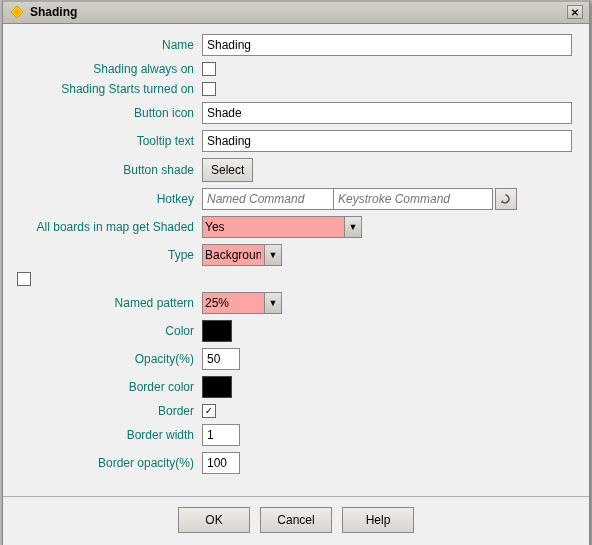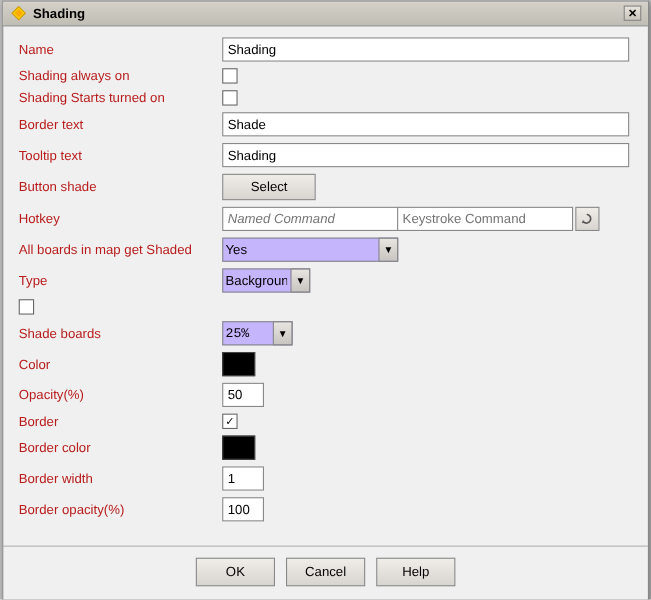--- a/index.html
+++ b/index.html
@@ -59,21 +59,22 @@
     }
     .content {
       padding: 10px 14px 10px 14px;
     }
     .form-row {
       display: flex;
       align-items: center;
       margin-bottom: 6px;
     }
     .form-label {
-      color: #b91c1c;
+      text-align: right;
+      color: #0f766e;
       min-width: 185px;
       padding-right: 8px;
       font-size: 12px;
     }
     input[type="text"] {
       background: #fff;
       border: 1px solid #888;
       padding: 2px 4px;
       font-size: 12px;
       height: 22px;
@@ -91,62 +92,63 @@
       justify-content: center;
       cursor: pointer;
     }
     .checkbox-control.checked::after {
       content: '✓';
       font-size: 10px;
     }
     .btn-select {
       background: linear-gradient(to bottom, #f0ede8, #d8d5d0);
       border: 1px solid #888;
-      padding: 3px 25px;
+      padding: 3px 8px;
       font-size: 12px;
       cursor: pointer;
       height: 24px;
     }
     .hotkey-row {
       display: flex;
       align-items: center;
     }
     .hotkey-input {
       background: #fff;
       border: 1px solid #888;
       padding: 2px 4px;
       font-size: 11px;
       height: 22px;
-      width: 160px;
+      width: 132px;
       color: #737373;
       font-style: italic;
     }
     .hotkey-input2 {
       background: #fff;
       border: 1px solid #888;
       padding: 2px 4px;
       font-size: 11px;
       height: 22px;
       width: 160px;
       color: #999;
+      font-style: italic;
       margin-left: -1px;
     }
     .hotkey-refresh {
       width: 22px;
       height: 22px;
       background: linear-gradient(to bottom, #f0ede8, #d8d5d0);
       border: 1px solid #888;
       cursor: pointer;
       display: flex;
       align-items: center;
       justify-content: center;
       margin-left: 2px;
     }
     .select-dropdown {
-      background: #c4b5fd;
+      background: #fca5a5;
       border: 1px solid #888;
       font-size: 12px;
       height: 22px;
       padding: 1px 2px;
       appearance: none;
       -webkit-appearance: none;
     }
     .dropdown-wrapper {
       position: relative;
       display: inline-flex;
@@ -170,22 +172,21 @@
       pointer-events: none;
       font-size: 9px;
     }
     .yes-dropdown {
       width: 160px;
     }
     .type-dropdown {
       width: 80px;
     }
     .shade-dropdown {
-      width: 64px;
-      font-family: Liberation Mono, monospace;
+      width: 80px;
     }
     .color-swatch {
       width: 30px;
       height: 22px;
       border: 1px solid #444;
       cursor: pointer;
     }
     .black-swatch { background: #000; }
     .number-input {
       background: #fff;
@@ -240,21 +241,21 @@
       <span class="form-label">Shading always on</span>
       <div class="checkbox-control"></div>
     </div>
 
     <div class="form-row">
       <span class="form-label">Shading Starts turned on</span>
       <div class="checkbox-control"></div>
     </div>
 
     <div class="form-row">
-      <span class="form-label">Border text</span>
+      <span class="form-label">Button icon</span>
       <input type="text" class="input-full" value="Shade" style="">
     </div>
 
     <div class="form-row">
       <span class="form-label">Tooltip text</span>
       <input type="text" class="input-full" value="Shading" style="">
     </div>
 
     <div class="form-row">
       <span class="form-label">Button shade</span>
@@ -295,21 +296,21 @@
         </select>
         <div class="dropdown-arrow">▼</div>
       </div>
     </div>
 
     <div class="form-row">
       <div class="checkbox-control"></div>
     </div>
 
     <div class="form-row">
-      <span class="form-label">Shade boards</span>
+      <span class="form-label">Named pattern</span>
       <div class="dropdown-wrapper">
         <select class="select-dropdown shade-dropdown">
           <option>25%</option>
           <option>50%</option>
           <option>75%</option>
           <option>100%</option>
         </select>
         <div class="dropdown-arrow">▼</div>
       </div>
     </div>
@@ -318,27 +319,27 @@
       <span class="form-label">Color</span>
       <div class="color-swatch black-swatch"></div>
     </div>
 
     <div class="form-row">
       <span class="form-label">Opacity(%)</span>
       <input type="text" class="number-input" value="50" style="">
     </div>
 
     <div class="form-row">
+      <span class="form-label">Border color</span>
+      <div class="color-swatch black-swatch"></div>
+    </div>
+
+    <div class="form-row">
       <span class="form-label">Border</span>
       <div class="checkbox-control checked"></div>
-    </div>
-
-    <div class="form-row">
-      <span class="form-label">Border color</span>
-      <div class="color-swatch black-swatch"></div>
     </div>
 
     <div class="form-row">
       <span class="form-label">Border width</span>
       <input type="text" class="number-input" value="1" style="">
     </div>
 
     <div class="form-row">
       <span class="form-label">Border opacity(%)</span>
       <input type="text" class="number-input" value="100" style="">

